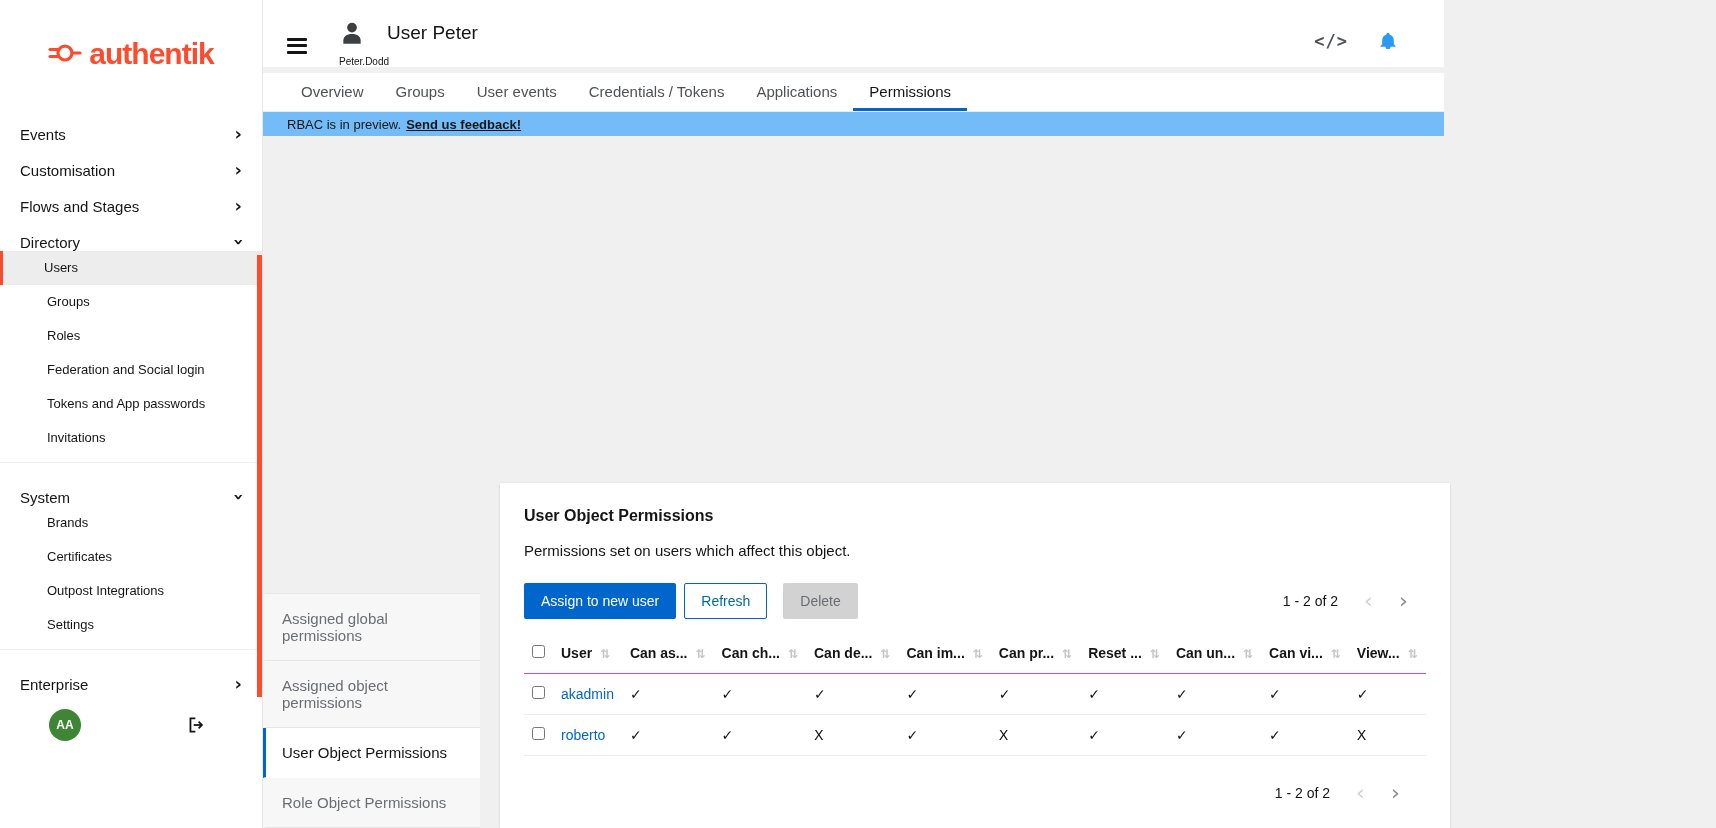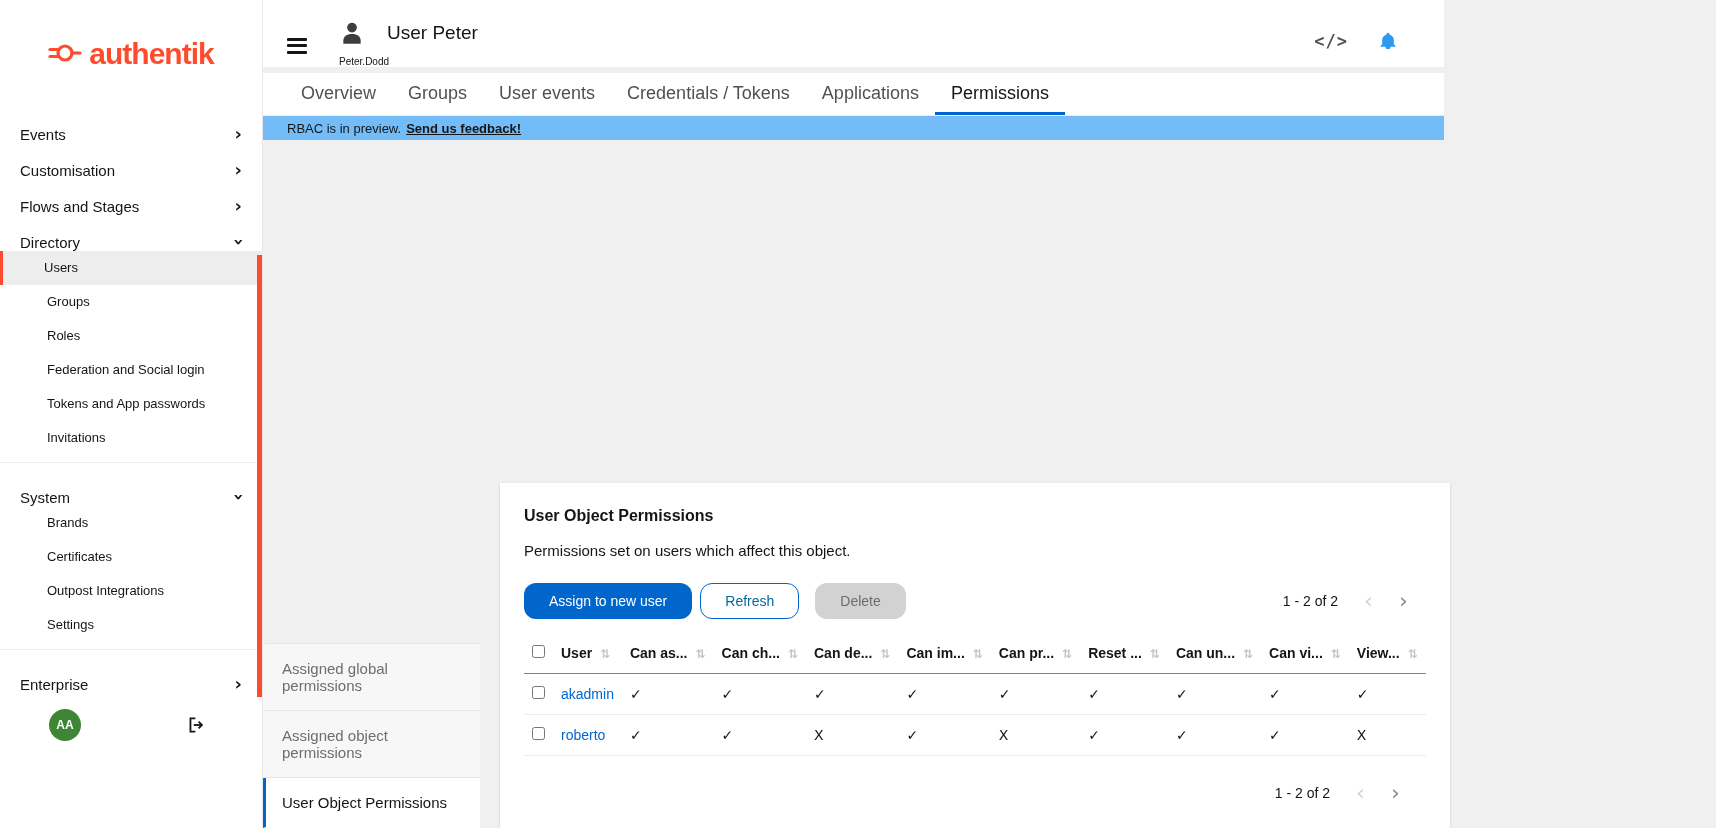--- a/index.html
+++ b/index.html
@@ -31,37 +31,37 @@
   .title-block{margin-left:32px}
   .title-row{display:flex;align-items:center;gap:22px}
   .page-title{font-size:19px;font-weight:500}
   .subtitle{font-size:10px;margin-top:10px}
   .header-spacer{flex:1}
   .header-icons{display:flex;align-items:center;gap:30px;margin-top:10px;margin-right:22px}
   .code-icon{font-size:17px;font-weight:bold;color:#4f5255;letter-spacing:1px;cursor:pointer;font-family:"DejaVu Sans Mono",monospace}
   .bell{cursor:pointer;display:flex}
 
   .tabbar{background:#fff;display:flex;padding-left:22px;border-bottom:1px solid #ececec;margin-top:6px}
-  .tab{padding:10px 16px 8px;font-size:18px;color:#4f5255;cursor:pointer;border-bottom:3px solid transparent}
+  .tab{padding:10px 16px 8px;font-size:15px;color:#4f5255;cursor:pointer;border-bottom:3px solid transparent}
   .tab.active{color:#151515;border-bottom-color:#0066cc}
 
   .banner{height:24px;background:#73bcf7;display:flex;align-items:center;padding-left:24px;font-size:13px;color:#151515}
   .banner-link{color:#151515;font-weight:bold;margin-left:5px;cursor:pointer;text-decoration:underline}
 
   .content{flex:1;display:flex;align-items:flex-end;padding-top:23px;background:#f0f0f0}
   .subnav{width:217px;min-width:217px;margin-top:8px}
   .subnav-item{padding:16px;font-size:15px;color:#6a6e73;background:#f7f7f7;border-bottom:1px solid #e6e6e6;cursor:pointer;border-left:3px solid transparent}
   .subnav-item:first-child{border-top:1px solid #e6e6e6}
   .subnav-item.active{background:#fff;color:#151515;border-left-color:#0066cc;border-bottom-color:#fff}
 
   .card{flex:1;background:#fff;margin-left:20px;margin-right:166px;padding:24px;box-shadow:0 1px 2px rgba(3,3,3,.12),0 0 2px rgba(3,3,3,.06)}
   .card-title{font-size:16px;font-weight:bold}
   .card-desc{font-size:15px;margin-top:17px}
   .toolbar{display:flex;align-items:center;margin-top:24px}
-  .btn{font-family:inherit;font-size:14px;padding:9px 24px;border:1px solid transparent;border-radius:12px;cursor:pointer}
+  .btn{font-family:inherit;font-size:14px;padding:9px 16px;border:1px solid transparent;border-radius:2px;cursor:pointer}
   .btn.primary{background:#0066cc;color:#fff}
   .btn.secondary{background:#fff;color:#0369a1;border-color:#0066cc;margin-left:8px}
   .btn.disabled{background:#d2d2d2;color:#6a6e73;margin-left:16px;cursor:default}
   .toolbar-spacer{flex:1}
   .pagination{display:flex;align-items:center;font-size:14px;padding-right:18px}
   .pg-chev{font-size:22px;line-height:1;margin-left:26px;cursor:pointer;color:#8a8d90;font-family:"DejaVu Sans",sans-serif}
   .pg-chev.disabled{color:#d2d2d2;cursor:default}
 
   table{width:100%;border-collapse:collapse;margin-top:14px}
   th{text-align:left;font-size:14px;padding:12px 8px;border-bottom:1px solid #ec4899;white-space:nowrap}
@@ -187,20 +187,21 @@
     <div class="banner">
       <span>RBAC is in preview.</span>
       <a class="banner-link">Send us feedback!</a>
     </div>
 
     <div class="content">
       <div class="subnav">
           <div class="subnav-item">Assigned global permissions</div>
           <div class="subnav-item">Assigned object permissions</div>
           <div class="subnav-item active">User Object Permissions</div>
+          <div class="subnav-item">Role Object Permissions</div>
         </div>
 
       <section class="card">
         <h2 class="card-title">User Object Permissions</h2>
         <p class="card-desc">Permissions set on users which affect this object.</p>
 
         <div class="toolbar">
           <button class="btn primary">Assign to new user</button>
           <button class="btn secondary">Refresh</button>
           <button class="btn disabled" disabled="">Delete</button>

